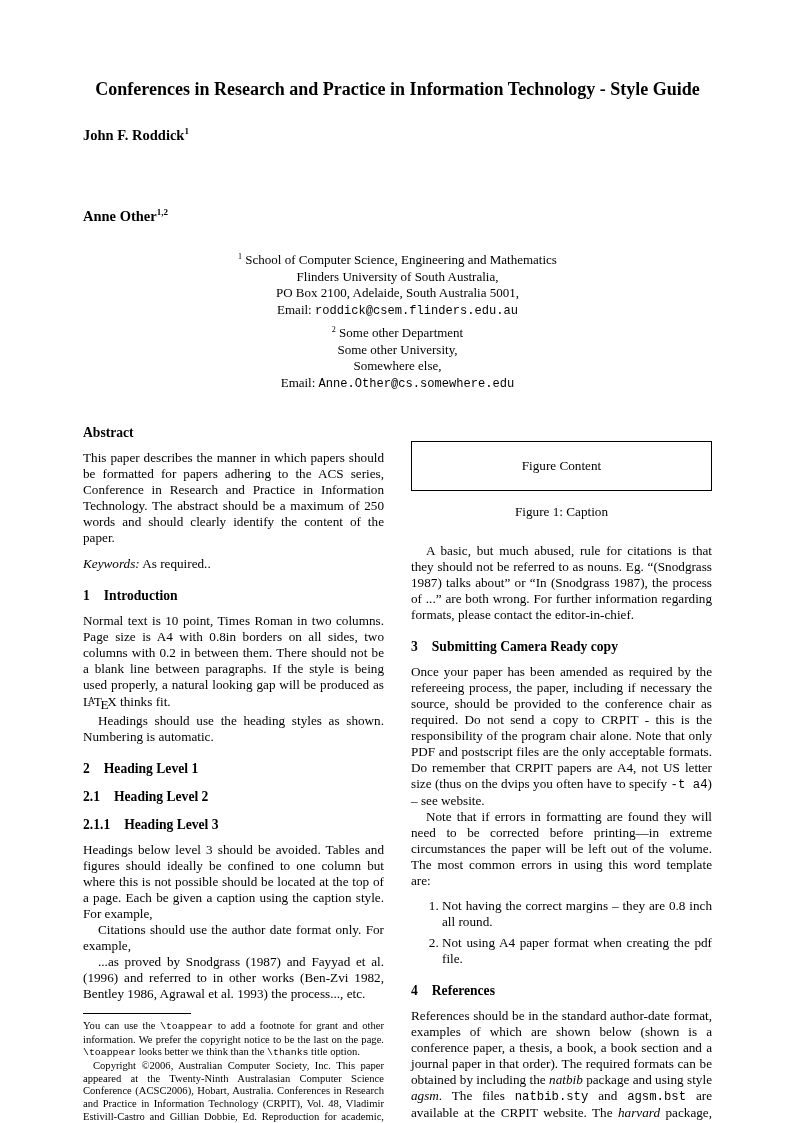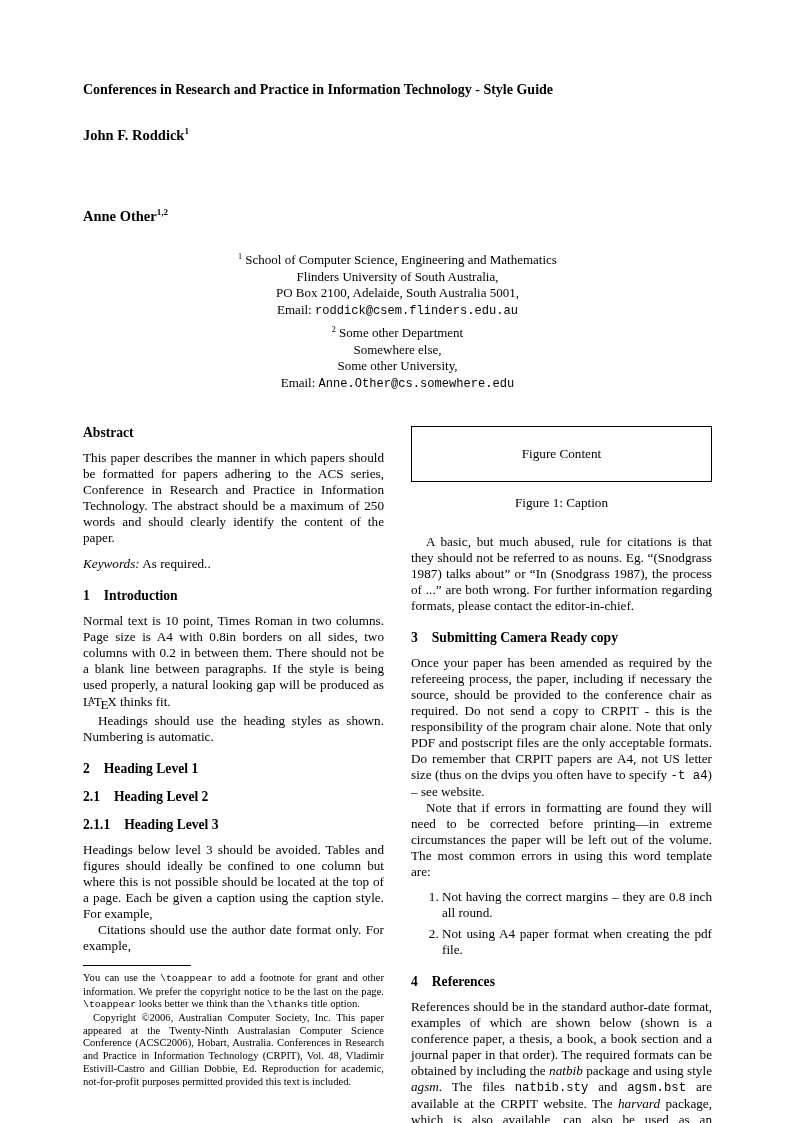--- a/index.html
+++ b/index.html
@@ -6,21 +6,21 @@
   html, body { background:#ffffff; }
   body {
     width:794px; height:1123px;
     font-family:"Liberation Serif", serif;
     color:#000; overflow:hidden;
   }
   .page { padding:64px 82px 0 83px; }
 
   
   .title {
-    font-size:14px; font-weight:bold; text-align:left;
+    font-size:18px; font-weight:bold; text-align:center;
     line-height:27px; max-width:640px; margin:12px auto 0;
   }
   .authors {
     display:flex; justify-content:center; gap:64px;
     margin-top:24px; font-size:14.5px; font-weight:bold;flex-direction:column;
   }
   sup { font-size:0.62em; vertical-align:super; line-height:0; }
   .affils { margin-top:27px; text-align:center; font-size:13px; line-height:16.5px; }
   .affil + .affil { margin-top:6px; }
   .mono { font-family:"Liberation Mono", monospace; font-size:0.93em; }
@@ -37,21 +37,21 @@
   p.ind { text-indent:15px;font-family:Liberation Serif, serif; }
   .keywords { margin-top:10px; }
 
   
   .fn-rule { width:108px; border:0; border-top:1px solid #000; margin:11px 0 6px; }
   .fnote { font-size:10.6px; line-height:12.7px; }
   .copyright { text-indent:10px; }
 
   
   .figure-box {
-    border:1px solid #000; height:56px; margin-top:2px;
+    border:1px solid #000; height:50px; margin-top:17px;
     display:flex; align-items:center; justify-content:center;
   }
   .figure-caption { text-align:center; margin-top:13px; }
   .after-figure { margin-top:23px; }
 
   
   ol { margin:9px 0 9px; padding-left:31px; }
   li { margin-bottom:5px; text-align:justify; }
 
   
@@ -78,22 +78,22 @@
 
     <div class="affils">
       <div class="affil">
         <div><sup>1</sup> <span>School of Computer Science, Engineering and Mathematics</span></div>
         <div>Flinders University of South Australia,</div>
         <div>PO Box 2100, Adelaide, South Australia 5001,</div>
         <div><span>Email: </span><span class="mono">roddick@csem.flinders.edu.au</span></div>
       </div>
       <div class="affil">
         <div><sup>2</sup> <span>Some other Department</span></div>
+        <div>Some other University,</div>
         <div>Somewhere else,</div>
-        <div>Some other University,</div>
         <div><span>Email: </span><span class="mono">Anne.Other@cs.somewhere.edu</span></div>
       </div>
     </div>
   </header>
 
   <div class="columns">
 
     <div class="col">
       <h2 class="sec first">Abstract</h2>
       <p>This paper describes the manner in which papers should be formatted for papers adhering to the ACS series, Conference in Research and Practice in Information Technology. The abstract should be a maximum of 250 words and should clearly identify the content of the paper.</p>
@@ -102,20 +102,21 @@
       <h2 class="sec"><span class="sec-num">1</span><span>Introduction</span></h2>
       <p><span>Normal text is 10 point, Times Roman in two columns. Page size is A4 with 0.8in borders on all sides, two columns with 0.2 in between them. There should not be a blank line between paragraphs. If the style is being used properly, a natural looking gap will be produced as </span><span class="latex-logo"><span>L</span><span class="lx-a">A</span><span>T</span><span class="lx-e">E</span><span>X</span></span><span> thinks fit.</span></p>
       <p class="ind">Headings should use the heading styles as shown. Numbering is automatic.</p>
 
       <h2 class="sec"><span class="sec-num">2</span><span>Heading Level 1</span></h2>
       <h3 class="sec sub"><span class="sec-num">2.1</span><span>Heading Level 2</span></h3>
       <h4 class="sec sub"><span class="sec-num">2.1.1</span><span>Heading Level 3</span></h4>
 
       <p>Headings below level 3 should be avoided. Tables and figures should ideally be confined to one column but where this is not possible should be located at the top of a page. Each be given a caption using the caption style. For example,</p>
       <p class="ind">Citations should use the author date format only. For example,</p>
+      <p class="ind">...as proved by Snodgrass (1987) and Fayyad et al. (1996) and referred to in other works (Ben-Zvi 1982, Bentley 1986, Agrawal et al. 1993) the process..., etc.</p>
 
       <hr class="fn-rule">
       <p class="fnote"><span>You can use the </span><span class="mono">\toappear</span><span> to add a footnote for grant and other information. We prefer the copyright notice to be the last on the page. </span><span class="mono">\toappear</span><span> looks better we think than the </span><span class="mono">\thanks</span><span> title option.</span></p>
       <p class="fnote copyright">Copyright ©2006, Australian Computer Society, Inc. This paper appeared at the Twenty-Ninth Australasian Computer Science Conference (ACSC2006), Hobart, Australia. Conferences in Research and Practice in Information Technology (CRPIT), Vol. 48, Vladimir Estivill-Castro and Gillian Dobbie, Ed. Reproduction for academic, not-for-profit purposes permitted provided this text is included.</p>
     </div>
 
     <div class="col">
       <div class="figure-box">
         <span>Figure Content</span>
       </div>

